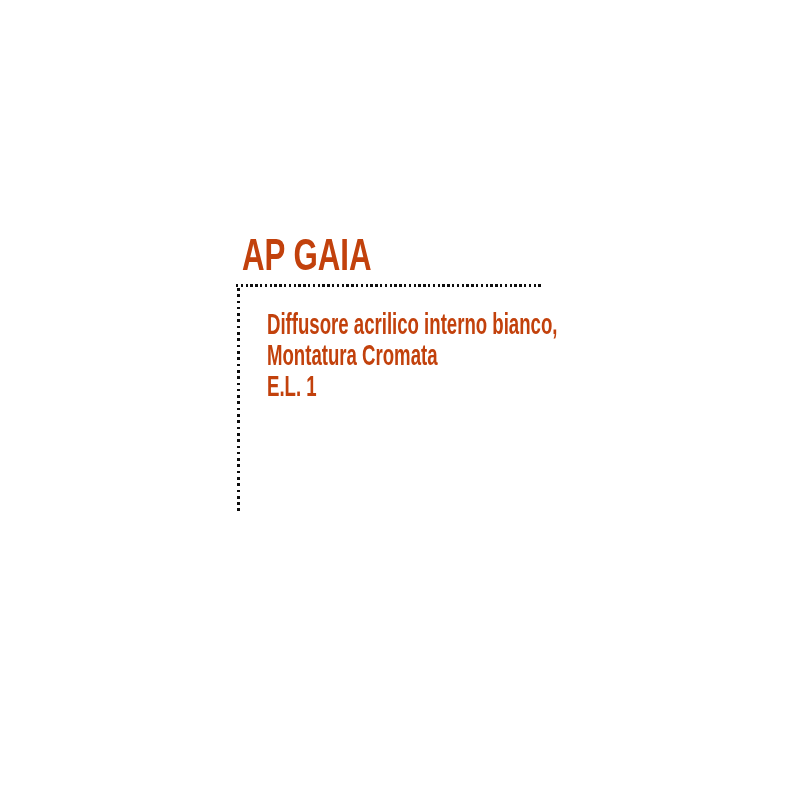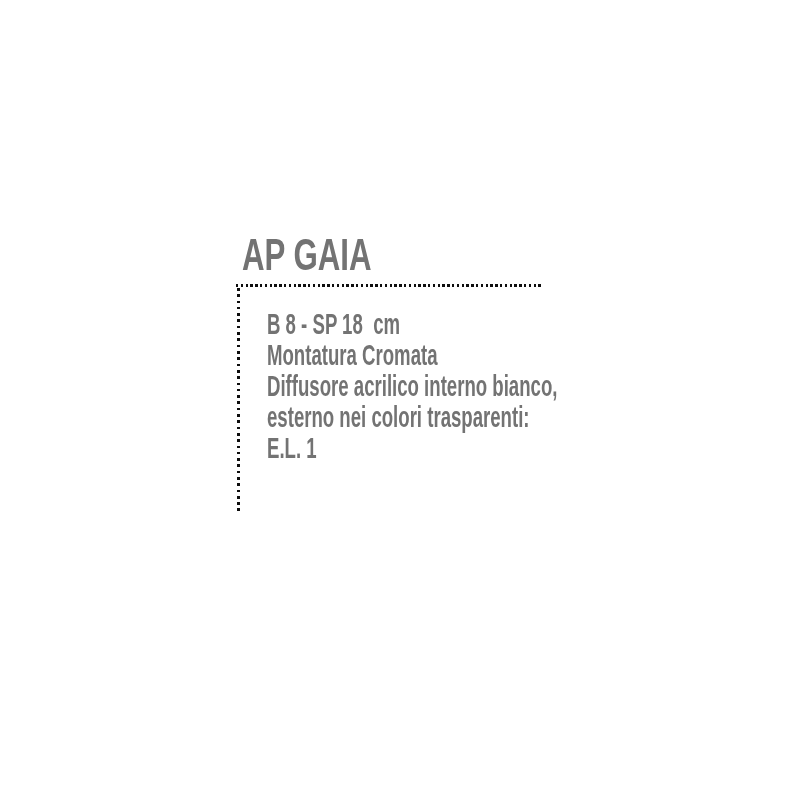--- a/index.html
+++ b/index.html
@@ -7,21 +7,21 @@
     padding: 0;
     background: #ffffff;
   }
   .page {
     position: relative;
     width: 800px;
     height: 573px;
     background: #ffffff;
     overflow: hidden;
     font-family: "Liberation Sans", sans-serif;
-    color: #737373;
+    color: #c2410c;
   }
   
   .title {
     position: absolute;
     left: 242px;
     top: 233px;
     margin: 0;
     font-size: 44px;
     line-height: 44px;
     font-weight: 700;
@@ -75,20 +75,18 @@
 <body>
 
 <div class="page">
 
   <h1 class="title"><span class="cond-t">AP GAIA</span></h1>
 
   <div class="hline"></div>
   <div class="vline"></div>
 
   <div class="specs">
-    <div class="spec-line"><span class="cond">B 8 - SP 18  cm</span></div>
+    <div class="spec-line"><span class="cond">Diffusore acrilico interno bianco,</span></div>
     <div class="spec-line"><span class="cond">Montatura Cromata</span></div>
-    <div class="spec-line"><span class="cond">Diffusore acrilico interno bianco,</span></div>
-    <div class="spec-line"><span class="cond">esterno nei colori trasparenti:</span></div>
     <div class="spec-line"><span class="cond">E.L. 1</span></div>
   </div>
 
 </div>
 
 </body></html>

